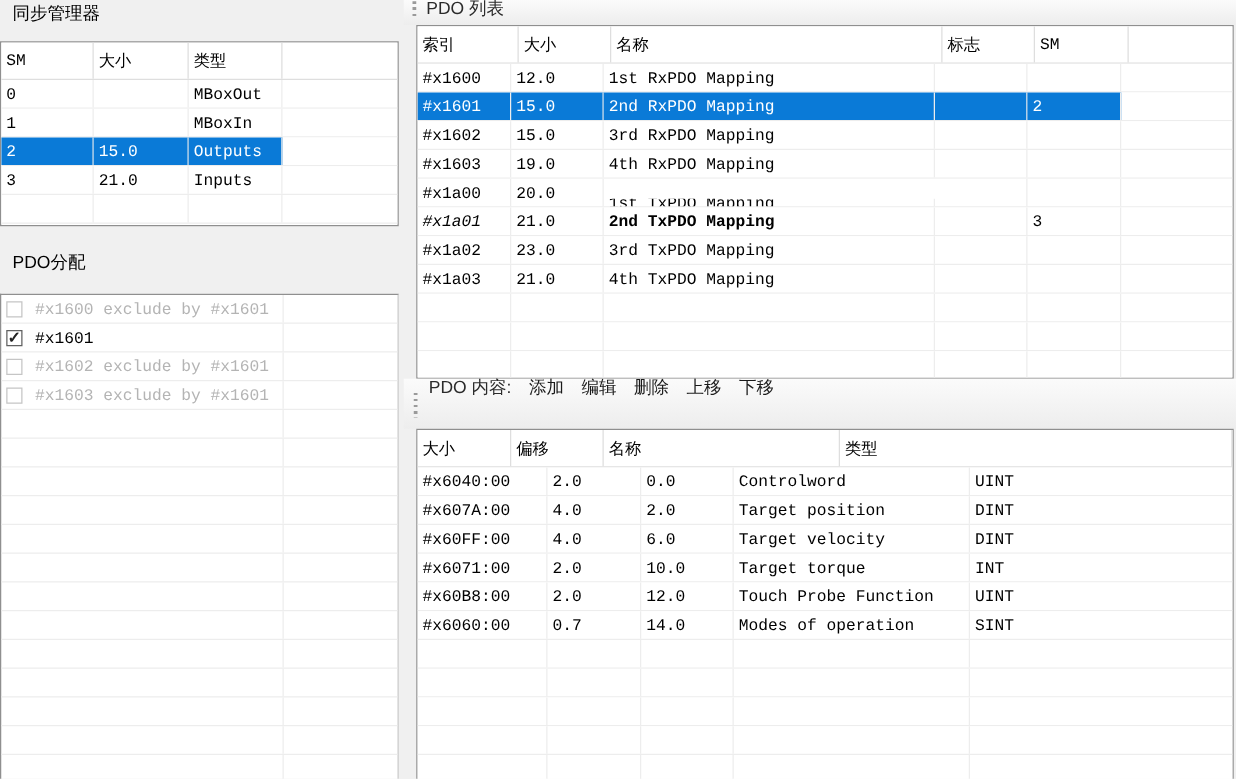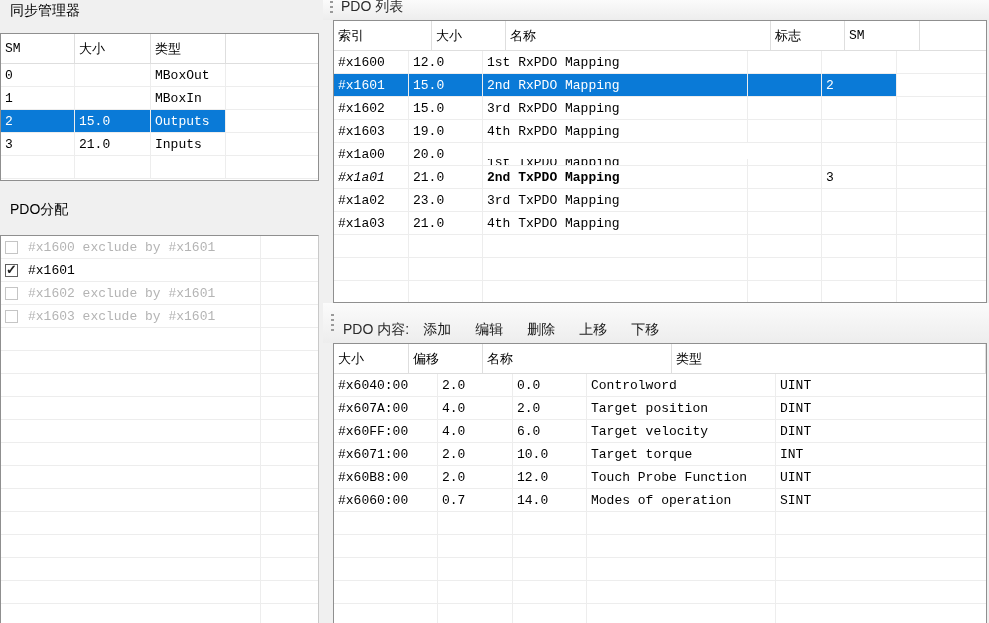--- a/index.html
+++ b/index.html
@@ -64,21 +64,21 @@
   .td.sel{ background:var(--sel,#0a7ad7); color:#fff; }
   
   .alist{
     position:absolute;
     background:#fff;
     border:1px solid #8f8f8f;
     border-right-color:#c9c9c9;
     overflow:hidden;
   }
   .arow{ display:flex; height:23px; border-bottom:1px solid #ededed; }
-  .acell1{ width:260px; border-right:1px solid #ededed; display:flex; align-items:center; }
+  .acell1{ width:226px; border-right:1px solid #ededed; display:flex; align-items:center; }
   .acell2{ flex:1; }
   .cb{
     width:13px; height:13px;
     margin:0 10px 0 4px;
     border:1px solid #c5c5c5;
     background:#fff;
     position:relative;
     flex:0 0 auto;
   }
   .cb.enabled{ border-color:#606060; }
@@ -230,21 +230,21 @@
       <div class="acell2"></div>
     </div>
   </div>
 
 <div class="band" style="left:323px; top:0; width:666px; height:20px;"></div>
 <div class="grip" style="left:330px; top:1px; height:13px;"></div>
 <div class="section-title" style="left:341px; top:-2px;">PDO 列表</div>
 
 <div class="table" id="pdo-list-table" style="left:333px; top:20px; width:654px; height:283px;">
     <div class="thead">
-      <div class="th" style="width: 98px;">索引</div>
+      <div class="th" style="width: 81px;">索引</div>
       <div class="th" style="width: 74px;">大小</div>
       <div class="th" style="width: 265px;">名称</div>
       <div class="th" style="width: 74px;">标志</div>
       <div class="th" style="width: 75px;">SM</div>
       <div class="th trailer" style="flex: 1 1 0%;"></div>
     </div>
     <div class="tr">
       <div class="td" style="width: 75px;">#x1600</div>
       <div class="td" style="width: 74px;">12.0</div>
       <div class="td" style="width: 265px;">1st RxPDO Mapping</div>
@@ -329,23 +329,23 @@
       <div class="td" style="width: 74px;"></div>
       <div class="td" style="width: 265px;"></div>
       <div class="td" style="width: 74px;"></div>
       <div class="td" style="width: 75px;"></div>
       <div class="td" style="flex: 1 1 0%;"></div>
     </div>
   </div>
 
 <div class="band" style="left:323px; top:303px; width:666px; height:40px;"></div>
 <div class="grip" style="left:331px; top:314px; height:20px;"></div>
-<div class="content-bar" style="left:333px; top:310px; width:654px; height:40px;">
+<div class="content-bar" style="left:333px; top:290px; width:654px; height:40px;">
   <span class="bar-title">PDO 内容:</span>
-  <span id="toolbar-links" style="display:flex; gap:24px;">
+  <span id="toolbar-links" style="display:flex; gap:14px;">
       <span class="tlink">添加</span>
       <span class="tlink">编辑</span>
       <span class="tlink">删除</span>
       <span class="tlink">上移</span>
       <span class="tlink">下移</span>
     </span>
 </div>
 
 <div class="table" id="pdo-content-table" style="left:333px; top:343px; width:654px; height:282px;">
     <div class="thead">

